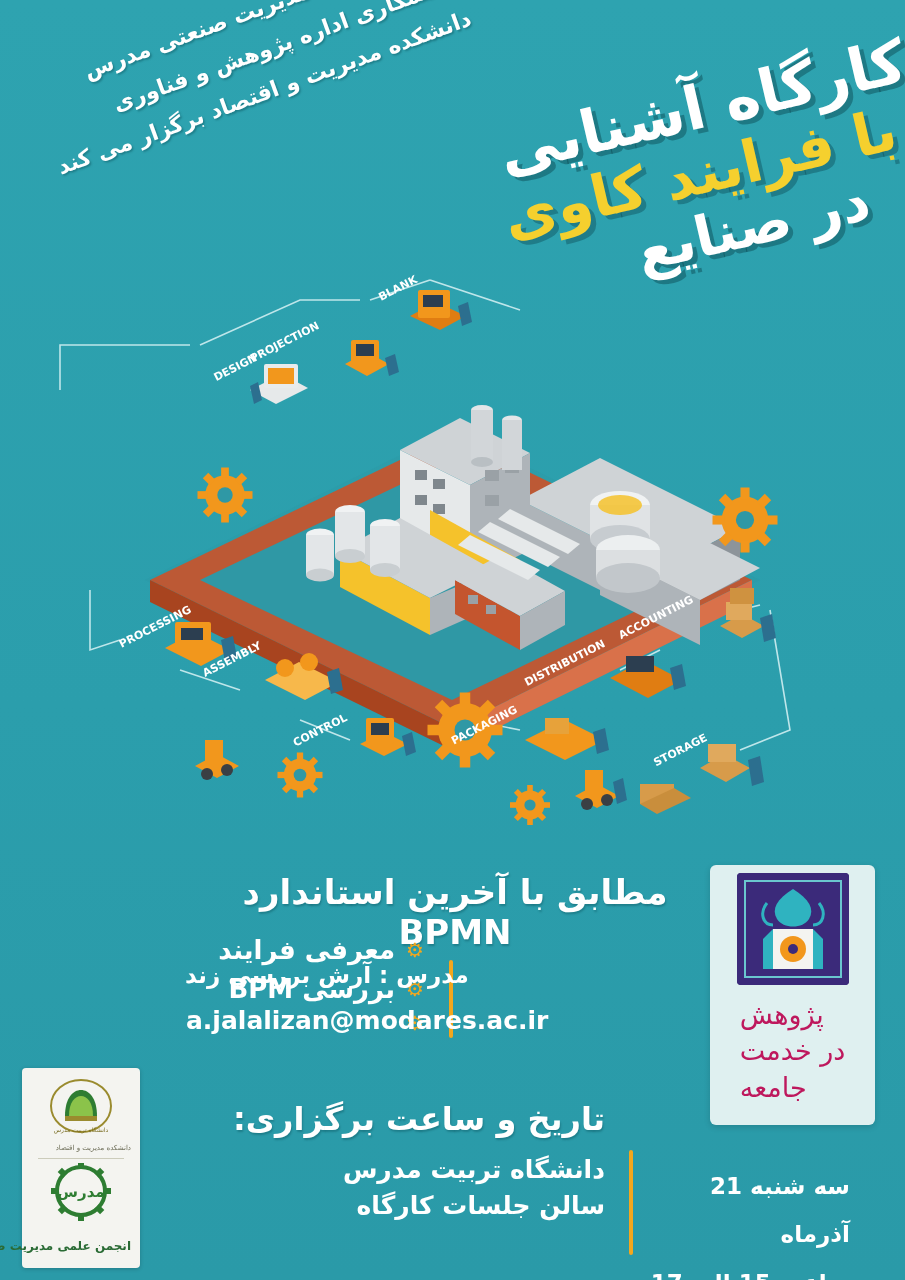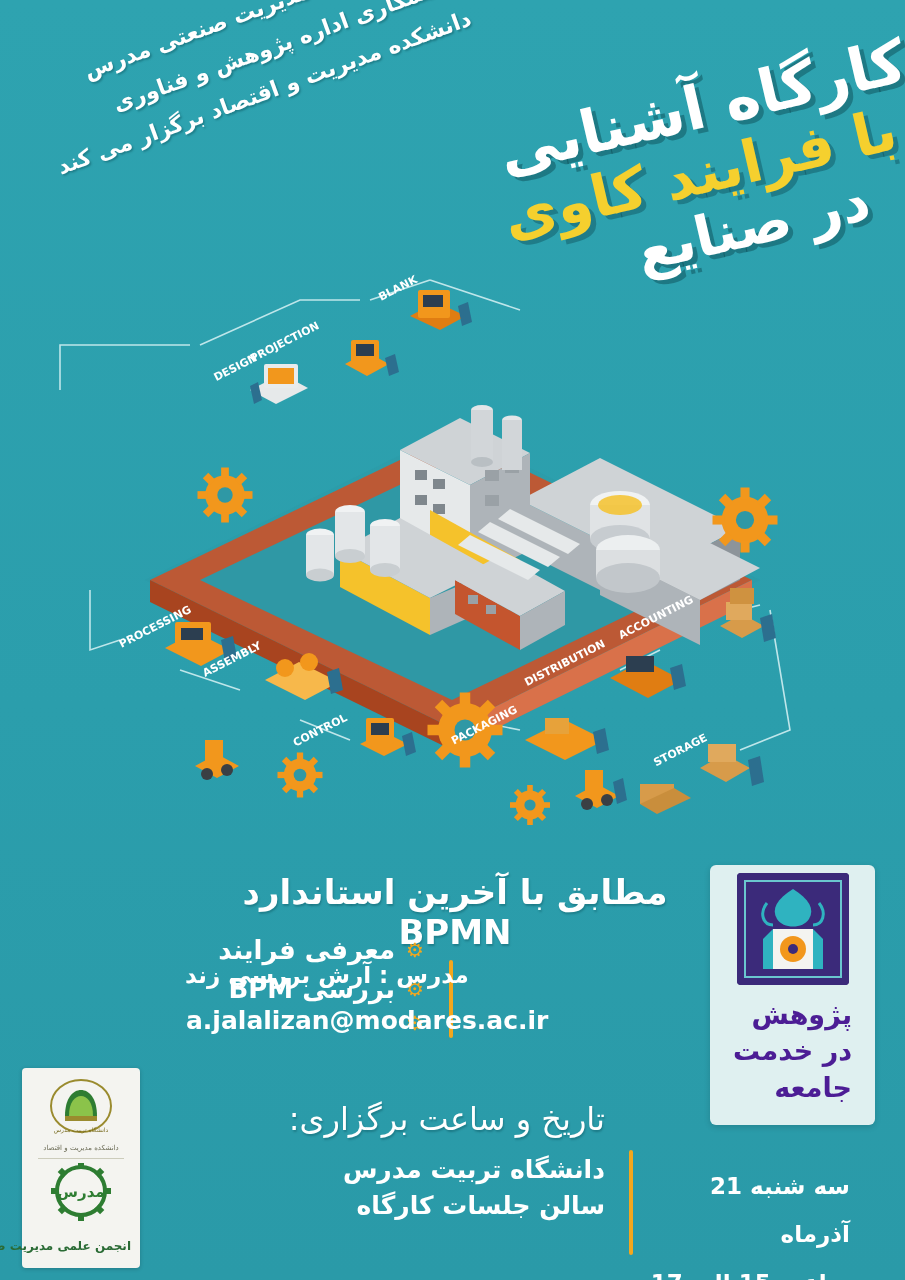--- a/index.html
+++ b/index.html
@@ -167,36 +167,36 @@
     width: 112px; height: 112px;
     background: #3b2a7a;
     border-radius: 4px;
     position: relative;
     overflow: hidden;
     flex: 0 0 112px;
   }
   .badge-text {
     margin-top: 12px;
     direction: rtl;
-    text-align: right;
+    text-align: left;
     font-size: 27px;
-    font-weight: bold;
-    color: #4c1d95;
+    font-weight: normal;
+    color: #be185d;
     line-height: 1.35;
   }
 
   
   .datetime-heading {
     position: absolute;
     top: 1100px; right: 300px;
     width: 400px;
     text-align: right;
     direction: rtl;
     font-size: 32px;
-    font-weight: normal;
+    font-weight: bold;
     color: #ffffff;
     text-shadow: 1px 2px 2px rgba(0,60,70,0.3);
   }
   .venue {
     position: absolute;
     top: 1152px; right: 300px;
     width: 400px;
     text-align: right;
     direction: rtl;
     font-size: 25px;
@@ -224,21 +224,21 @@
     width: 118px; height: 200px;
     background: #f4f4f0;
     border-radius: 4px;
     box-shadow: 0 1px 4px rgba(0,0,0,0.2);
     display: flex;
     flex-direction: column;
     align-items: center;
     justify-content: flex-start;
     padding-top: 8px;
   }
-  .logo-box { width: 100px; text-align: center; }
+  .logo-box { width: 100px; text-align: right; }
   .logo-caption {
     font-size: 7px;
     color: #6b6b55;
     direction: rtl;
     margin-top: 2px;
     white-space: nowrap;
   }
   .logo-caption2 {
     font-size: 12px;
     color: #2a6b35;

